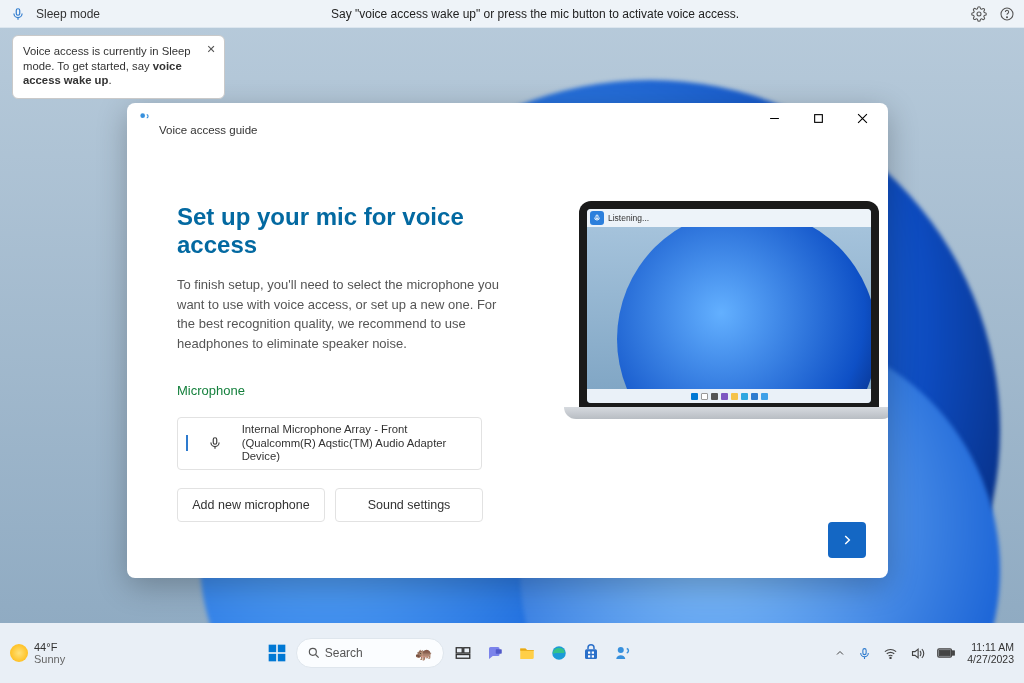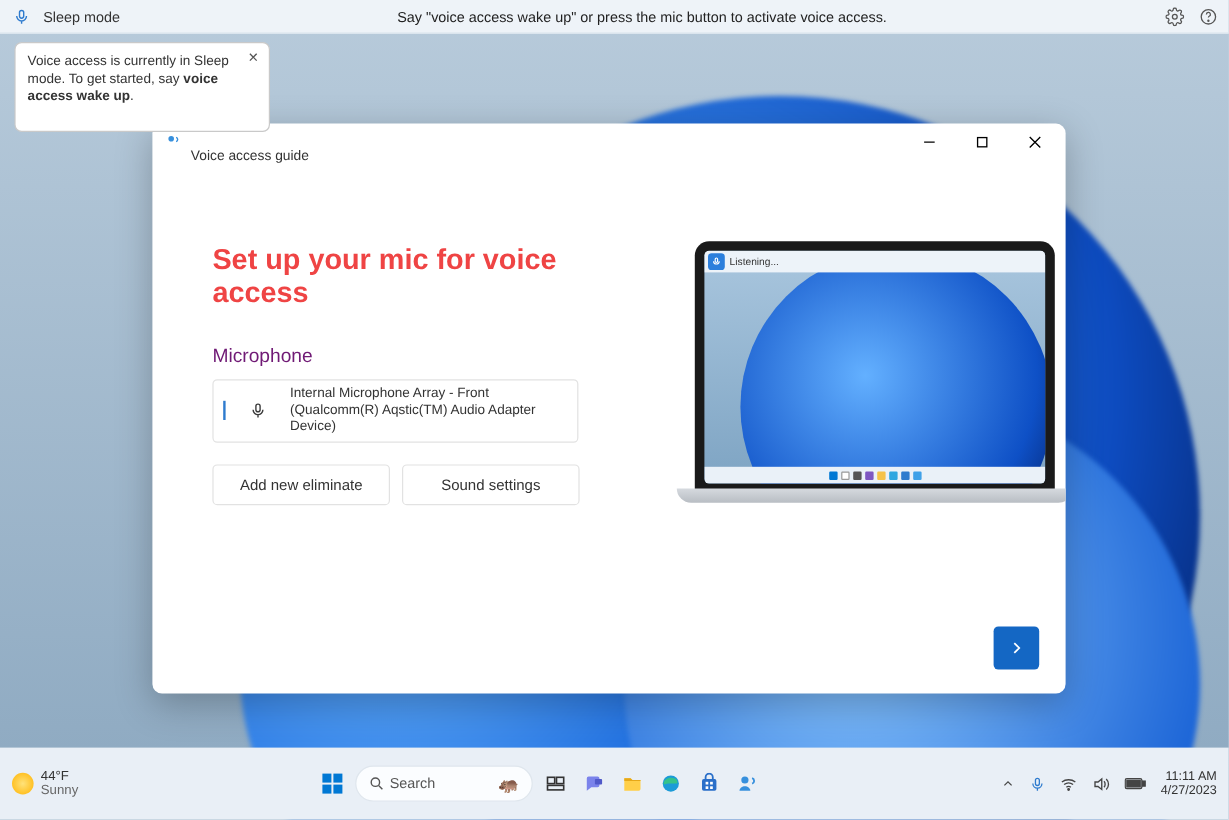--- a/index.html
+++ b/index.html
@@ -11,33 +11,33 @@
   .b2{width:420px;height:420px;left:200px;top:350px;background:radial-gradient(circle at 30% 30%, #6bb7ff, #1160d8 75%);}
   .b3{width:480px;height:480px;left:520px;top:330px;background:radial-gradient(circle at 40% 40%, #8ecaff, #1a63d6 75%);}
   
   .voicebar{position:absolute;top:0;left:0;right:0;height:28px;background:#eef3f8;display:flex;align-items:center;padding:0 8px;z-index:5;border-bottom:1px solid #dce6ef;}
   .voicebar .micbtn{width:20px;height:20px;display:flex;align-items:center;justify-content:center;margin-right:8px;cursor:pointer;}
   .voicebar .state{font-size:12px;color:#333;}
   .voicebar .center{flex:1;text-align:center;font-size:12px;color:#222;}
   .voicebar .right{display:flex;gap:10px;}
   .voicebar .iconbtn{width:18px;height:18px;display:flex;align-items:center;justify-content:center;color:#555;cursor:pointer;}
   
-  .tip{position:absolute;top:35px;left:12px;width:213px;background:#fff;border:1px solid #c9c9c9;border-radius:6px;padding:8px 26px 21px 10px;font-size:11.3px;line-height:1.3;color:#333;z-index:6;}
+  .tip{position:absolute;top:35px;left:12px;width:213px;background:#fff;border:1px solid #c9c9c9;border-radius:6px;padding:8px 26px 10px 10px;font-size:11.3px;line-height:1.3;color:#333;z-index:6;}
   .tip .close{position:absolute;top:6px;right:6px;width:14px;height:14px;cursor:pointer;color:#555;font-size:11px;display:flex;align-items:center;justify-content:center;}
   
   .guide{position:absolute;left:127px;top:103px;width:761px;height:475px;background:#fff;border-radius:8px;z-index:4;box-shadow:0 8px 30px rgba(0,0,0,.25);display:flex;flex-direction:column;overflow:hidden;}
   .titlebar{height:30px;display:flex;align-items:center;padding:0 4px 0 10px;}
   .titlebar .appicon{width:16px;height:16px;margin-right:6px;display:flex;align-items:center;justify-content:center;color:#3790dd;}
   .titlebar .ttl{font-size:11.5px;color:#333;flex:1;margin-top:24px;}
   .winbtn{width:44px;height:30px;display:flex;align-items:center;justify-content:center;color:#333;cursor:pointer;font-size:12px;}
   .content{flex:1;display:flex;}
   .left{flex:1;padding:70px 30px 20px 50px;}
-  h1{font-size:24px;font-weight:600;margin:0 0 16px 0;color:#ef4444;}
+  h1{font-size:24px;font-weight:600;margin:0 0 16px 0;color:#0369a1;}
   .desc{font-size:13px;color:#555;line-height:1.5;max-width:340px;margin:0;}
-  .micLabel{font-size:16px;color:#701a75;margin-top:30px;margin-bottom:9px;}
+  .micLabel{font-size:13px;color:#15803d;margin-top:30px;margin-bottom:19px;}
   .micselect{width:305px;border:1px solid #e2e2e2;border-radius:4px;padding:5px 8px;display:flex;align-items:center;gap:20px;cursor:pointer;}
   .micselect .lvl{width:3px;height:16px;background:#2e7bce;}
   .micselect .micicon{width:14px;height:14px;color:#3b3b3b;}
   .micselect .mictxt{font-size:11.3px;color:#333;line-height:1.2;}
   .btnrow{display:flex;gap:10px;margin-top:18px;}
   .obtn{flex:0 0 148px;height:34px;border:1px solid #e2e2e2;background:#fff;border-radius:4px;font-size:12.5px;color:#333;display:flex;align-items:center;justify-content:center;cursor:pointer;}
   .rightpane{flex:0 0 325px;position:relative;display:flex;align-items:center;justify-content:center;}
   .laptop{width:330px;height:260px;position:absolute;right:-6px;top:68px;}
   .laptop .bezel{position:absolute;top:0;left:15px;right:15px;height:210px;background:#1a1a1a;border-radius:12px 12px 4px 4px;padding:8px;}
   .laptop .screen{width:100%;height:100%;background:linear-gradient(#a9c6de,#7ea4c3);border-radius:4px;position:relative;overflow:hidden;}
@@ -127,33 +127,34 @@
       </div>
     <div class="winbtn cl">
         <svg width="11" height="11" viewBox="0 0 10 10">
           <path d="M1 1l8 8M9 1l-8 8" stroke="#000"></path>
         </svg>
       </div>
   </div>
   <div class="content">
     <div class="left">
       <h1>Set up your mic for voice access</h1>
+      <p class="desc">To finish setup, you'll need to select the microphone you want to use with voice access, or set up a new one. For the best recognition quality, we recommend to use headphones to eliminate speaker noise.</p>
       <div class="micLabel">Microphone</div>
       <div class="micselect">
         <div class="lvl"></div>
         <div class="micicon">
           <svg width="14" height="14" viewBox="0 0 24 24" fill="none" stroke="currentColor" stroke-width="2">
               <rect x="9" y="3" width="6" height="11" rx="3"></rect>
               <path d="M5 11a7 7 0 0 0 14 0M12 18v4"></path>
             </svg>
         </div>
         <div class="mictxt">Internal Microphone Array - Front (Qualcomm(R) Aqstic(TM) Audio Adapter Device)</div>
       </div>
       <div class="btnrow">
-        <div class="obtn">Add new eliminate</div>
+        <div class="obtn">Add new microphone</div>
         <div class="obtn">Sound settings</div>
       </div>
     </div>
     <div class="rightpane">
       <div class="laptop">
         <div class="bezel">
           <div class="screen">
             <div class="lapblob"></div>
             <div class="listenBar">
               <div class="lmic">

